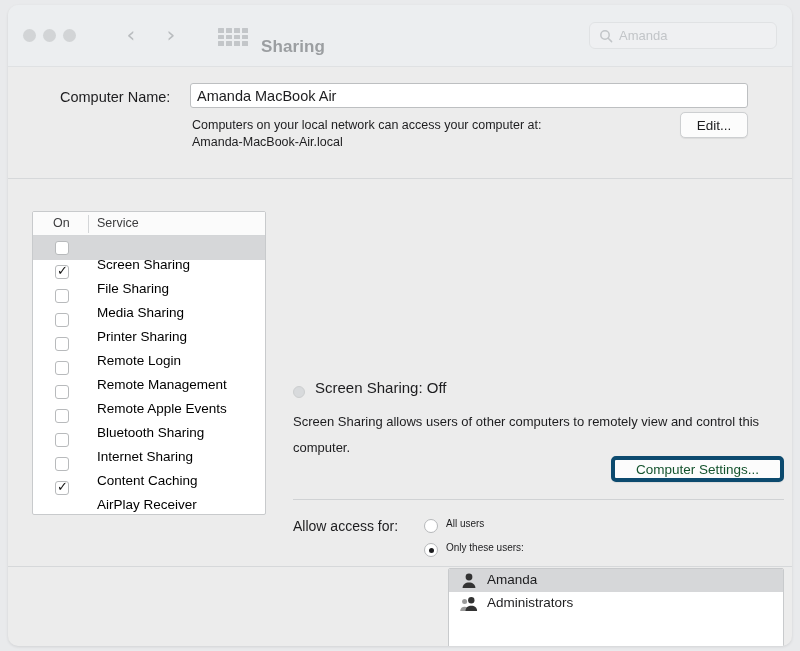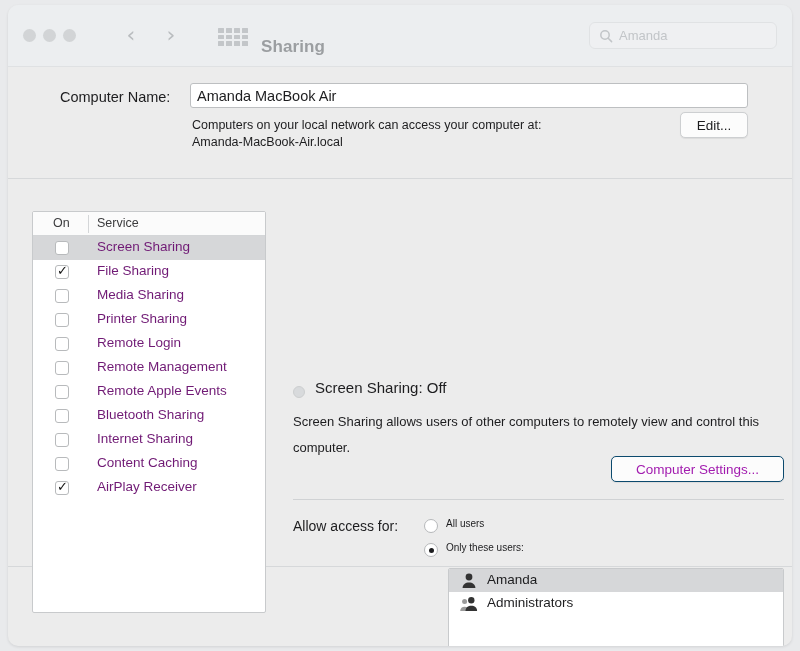--- a/index.html
+++ b/index.html
@@ -173,21 +173,21 @@
     background: #ececec;
     border-bottom: 1px solid #d6d8da;
   }
 
   
   #services-table {
     position: absolute;
     left: 24px;
     top: 32px;
     width: 234px;
-    height: 402px;
+    height: 304px;
     background: #ffffff;
     border: 1px solid #c8cacc;
     border-radius: 2px;
     overflow: hidden;
   }
   #services-header {
     position: relative;
     height: 24px;
     background: #fbfbfb;
     border-bottom: 1px solid #d4d6d8;
@@ -234,23 +234,23 @@
     position: absolute;
     left: 1px;
     top: -3px;
     font-size: 13px;
     color: #111;
     font-family: "DejaVu Sans", sans-serif;
   }
   .service-row .nm {
     position: absolute;
     left: 64px;
-    top: 3px;
+    top: 21px;
     font-size: 13.5px;
-    color: #701a75;
+    color: #000000;
   }
 
   
   #status-dot {
     position: absolute;
     left: 285px;
     top: 207px;
     width: 12px;
     height: 12px;
     border-radius: 50%;
@@ -273,25 +273,25 @@
     line-height: 26px;
     color: #1d1d1f;
   }
   #computer-settings-button {
     position: absolute;
     left: 603px;
     top: 277px;
     width: 173px;
     height: 26px;
     background: #fcfcfc;
-    border: 1px solid #0c4a6e;
+    border: 4px solid #0c4a6e;
     border-radius: 5px;
     font-family: "Liberation Sans", sans-serif;
     font-size: 13.5px;
-    color: #a21caf;
+    color: #14532d;
     box-shadow: 0 0.5px 1px rgba(0,0,0,0.07);
     cursor: default;
   }
   #divider-right {
     position: absolute;
     left: 285px;
     top: 320px;
     width: 491px;
     height: 1px;
     background: #d0d2d4;

